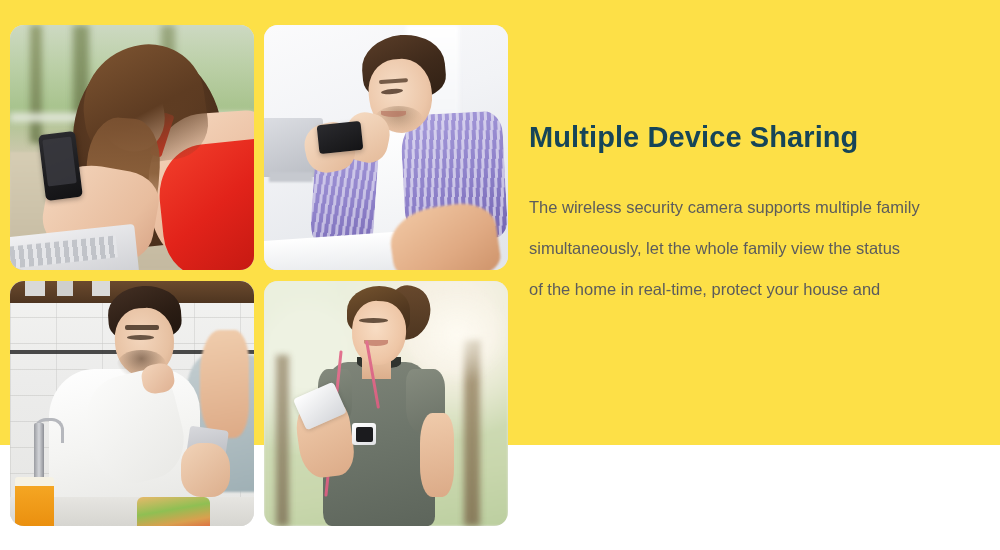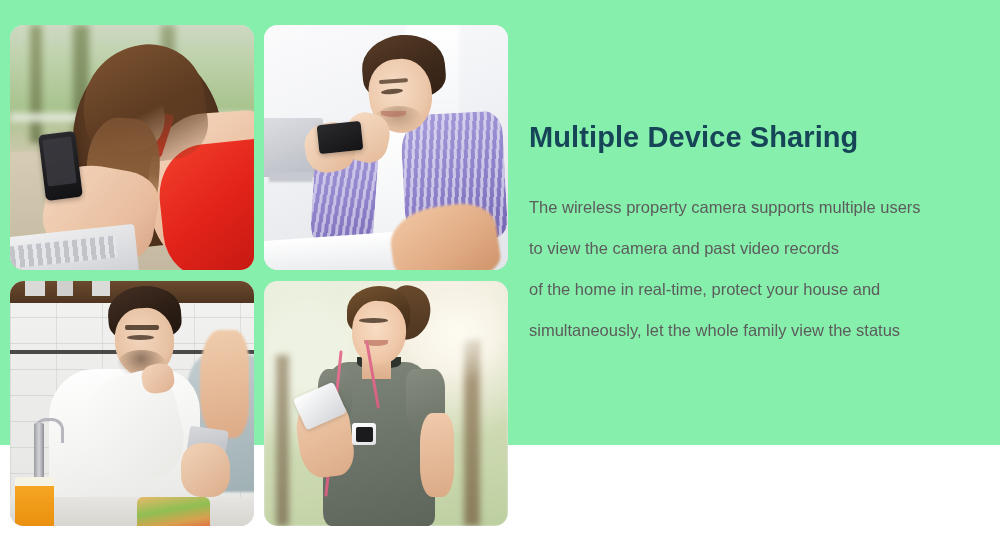--- a/index.html
+++ b/index.html
@@ -9,21 +9,21 @@
     height: 550px;
     background: #ffffff;
     font-family: "Liberation Sans", sans-serif;
     overflow: hidden;
   }
 
   .banner {
     position: relative;
     width: 1000px;
     height: 445px;
-    background: #86efac;
+    background: #fde047;
   }
 
   
   .photo-grid {
     position: absolute;
     left: 10px;
     top: 25px;
     width: 492px;
     height: 503px;
     display: grid;
@@ -499,21 +499,20 @@
       </div>
     </div>
 
   </div>
 
   <div class="text-col">
 
     <div class="headline">Multiple Device Sharing</div>
 
     <div class="body-copy">
-      <div class="body-line">The wireless property camera supports multiple users</div>
-      <div class="body-line">to view the camera and past video records</div>
+      <div class="body-line">The wireless security camera supports multiple family</div>
+      <div class="body-line">simultaneously,  let the whole family view the status</div>
       <div class="body-line">of the home in real-time, protect your house and</div>
-      <div class="body-line">simultaneously,  let the whole family view the status</div>
     </div>
 
   </div>
 
 </div>
 
 </body></html>

